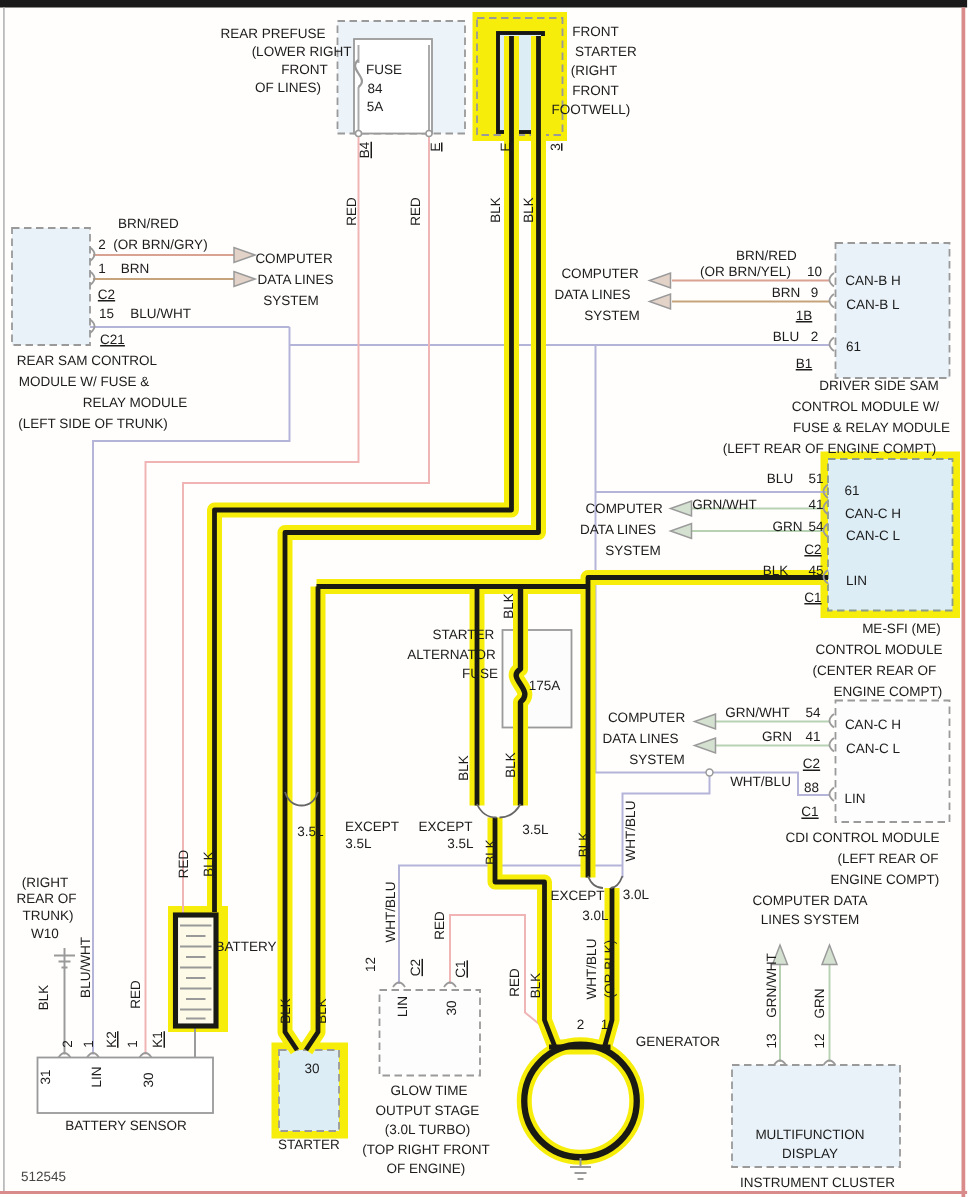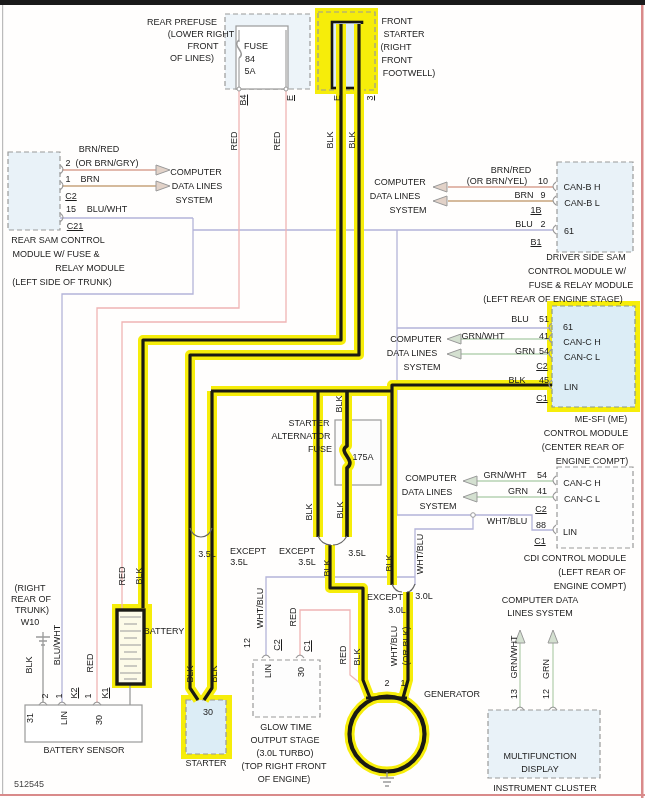--- a/index.html
+++ b/index.html
@@ -142,21 +142,21 @@
       <div class="lbl" style="left: 184px; top: 34px; margin-left: 17px;">(LOWER RIGHT</div>
       <div class="lbl" style="left: 203px; top: 46px;">FRONT</div>
       <div class="lbl" style="left: 192px; top: 58px;">OF LINES)</div>
       <div class="lbl" style="left: 256px; top: 46px;">FUSE</div>
       <div class="lbl" style="left: 250px; top: 59px;">84</div>
       <div class="lbl" style="left: 250px; top: 71px;">5A</div>
       <div class="lbl" style="left: 397px; top: 21px;">FRONT</div>
       <div class="lbl" style="left: 404px; top: 34px;">STARTER</div>
       <div class="lbl" style="left: 396px; top: 47px;">(RIGHT</div>
       <div class="lbl" style="left: 397px; top: 60px;">FRONT</div>
-      <div class="lbl" style="left: 409px; top: 73px;">FOOTWELL)</div>
+      <div class="lbl" style="left: 394px; top: 73px;">FOOTWELL)</div>
       <div class="lbl r u" style="left: 243px; top: 100px;">B4</div>
       <div class="lbl r u" style="left: 290px; top: 98px;">E</div>
       <div class="lbl r u" style="left: 337px; top: 98px;">E</div>
       <div class="lbl r u" style="left: 370px; top: 98px;">3</div>
       <div class="lbl r" style="left: 234px; top: 141px;">RED</div>
       <div class="lbl r" style="left: 277px; top: 141px;">RED</div>
       <div class="lbl r" style="left: 330px; top: 140px;">BLK</div>
       <div class="lbl r" style="left: 352px; top: 140px;">BLK</div>
       <div class="lbl" style="left: 99px; top: 149px;">BRN/RED</div>
       <div class="lbl" style="left: 68px; top: 163px;">2</div>
@@ -182,21 +182,21 @@
       <div class="lbl u" style="left: 536px; top: 210px;">1B</div>
       <div class="lbl" style="left: 524px; top: 224px;">BLU</div>
       <div class="lbl" style="left: 543px; top: 224px;">2</div>
       <div class="lbl u" style="left: 536px; top: 242px;">B1</div>
       <div class="lbl" style="left: 582px; top: 187px;">CAN-B H</div>
       <div class="lbl" style="left: 582px; top: 203px;">CAN-B L</div>
       <div class="lbl" style="left: 569px; top: 231px;">61</div>
       <div class="lbl" style="left: 586px; top: 257px;">DRIVER SIDE SAM</div>
       <div class="lbl" style="left: 577px; top: 271px;">CONTROL MODULE W/</div>
       <div class="lbl" style="left: 581px; top: 285px;">FUSE &amp; RELAY MODULE</div>
-      <div class="lbl" style="left: 553px; top: 299px;">(LEFT REAR OF ENGINE STAGE)</div>
+      <div class="lbl" style="left: 553px; top: 299px;">(LEFT REAR OF ENGINE COMPT)</div>
       <div class="lbl" style="left: 400px; top: 182px;">COMPUTER</div>
       <div class="lbl" style="left: 395px; top: 196px;">DATA LINES</div>
       <div class="lbl" style="left: 408px; top: 210px;">SYSTEM</div>
       <div class="lbl" style="left: 520px; top: 319px;">BLU</div>
       <div class="lbl" style="left: 544px; top: 319px;">51</div>
       <div class="lbl" style="left: 483px; top: 336px;">GRN/WHT</div>
       <div class="lbl" style="left: 544px; top: 336px;">41</div>
       <div class="lbl" style="left: 525px; top: 351px;">GRN</div>
       <div class="lbl" style="left: 544px; top: 351px;">54</div>
       <div class="lbl u" style="left: 542px; top: 366px;">C2</div>

